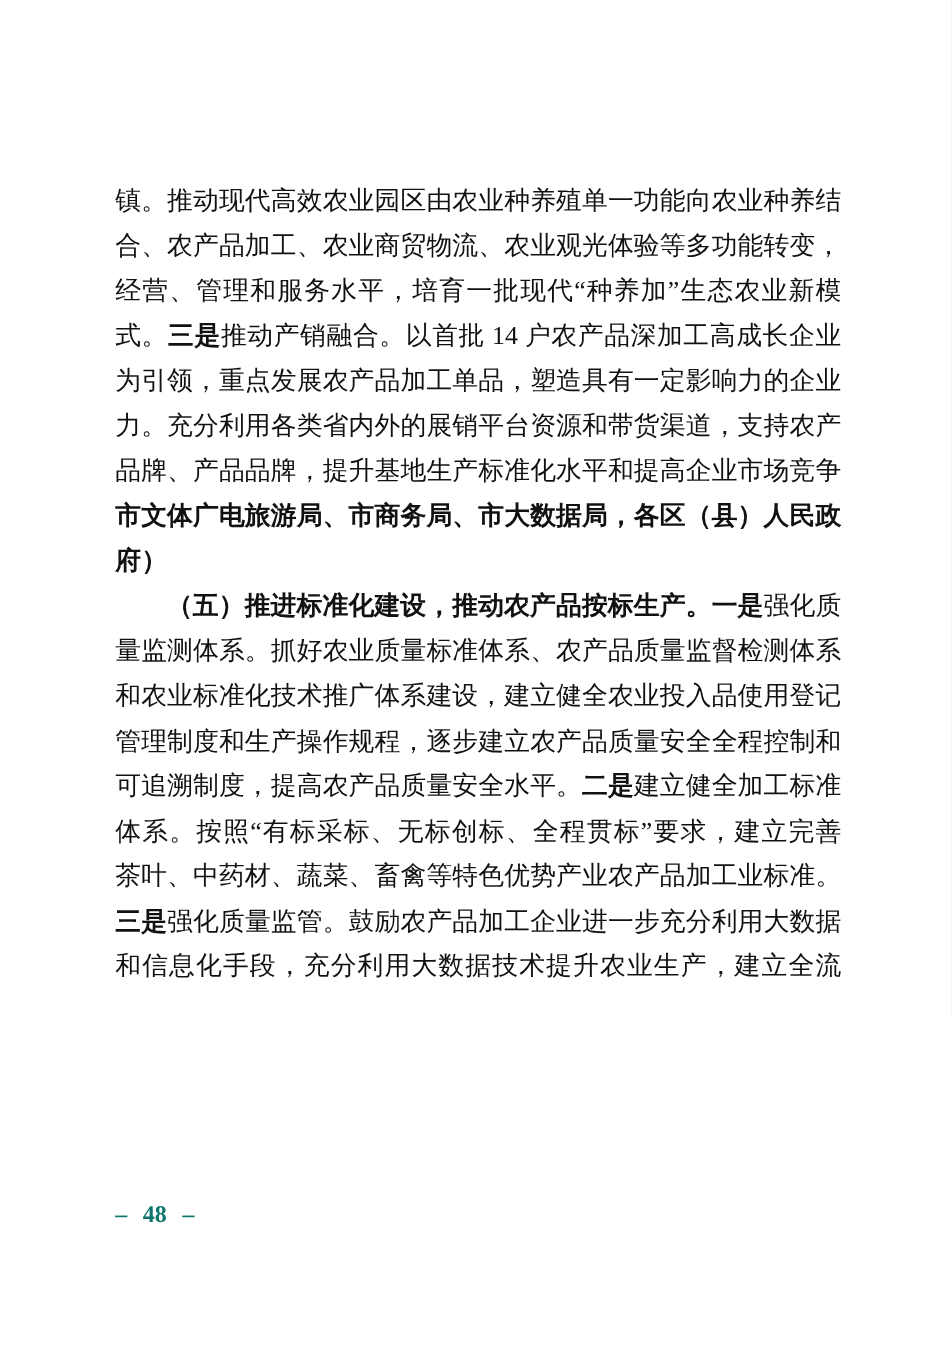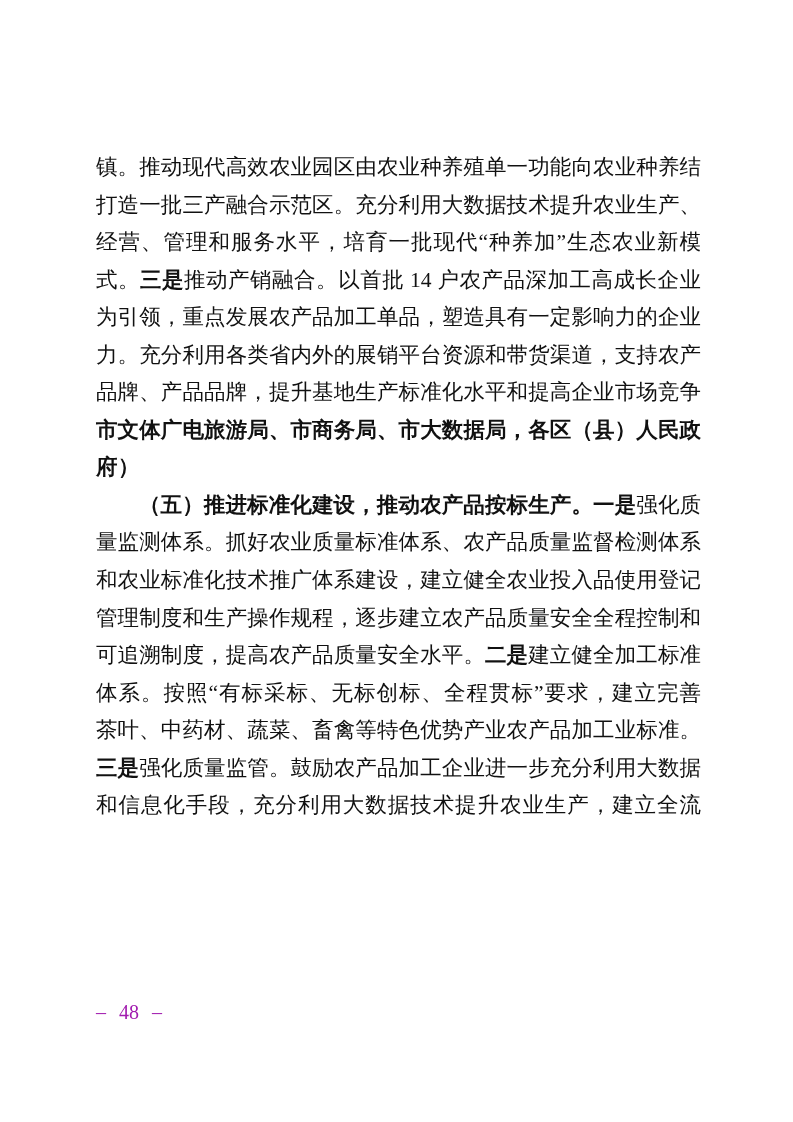--- a/index.html
+++ b/index.html
@@ -48,31 +48,32 @@
   .seg-hei {
     font-family: "Liberation Sans", "DejaVu Sans", sans-serif;
     font-weight: 700;
   }
   .page-number {
     position: absolute;
     left: 96px;
     top: 1001px;
     font-family: "Liberation Serif", "DejaVu Serif", serif;
     font-size: 20px;
-    color: #a21caf;
+    color: #0f766e;
     word-spacing: 8px;
+    font-weight: bold;
   }
 </style>
 </head>
 <body>
 
 <div class="page">
   <div class="text-block">
       <div class="line just"><span class="seg-body">镇。推动现代高效农业园区由农业种养殖单一功能向农业种养结</span></div>
-      <div class="line just"><span class="seg-body">打造一批三产融合示范区。充分利用大数据技术提升农业生产、</span></div>
+      <div class="line just"><span class="seg-body">合、农产品加工、农业商贸物流、农业观光体验等多功能转变，</span></div>
       <div class="line just"><span class="seg-body">经营、管理和服务水平，培育一批现代“种养加”生态农业新模</span></div>
       <div class="line just"><span class="seg-body">式。</span><span class="seg-hei">三是</span><span class="seg-body">推动产销融合。以首批 14 户农产品深加工高成长企业</span></div>
       <div class="line just"><span class="seg-body">为引领，重点发展农产品加工单品，塑造具有一定影响力的企业</span></div>
       <div class="line just"><span class="seg-body">力。充分利用各类省内外的展销平台资源和带货渠道，支持农产</span></div>
       <div class="line just"><span class="seg-body">品牌、产品品牌，提升基地生产标准化水平和提高企业市场竞争</span></div>
       <div class="line just"><span class="seg-hei">市文体广电旅游局、市商务局、市大数据局，各区（县）人民政</span></div>
       <div class="line"><span class="seg-hei">府）</span></div>
       <div class="line just ind"><span class="seg-hei">（五）推进标准化建设，推动农产品按标生产。</span><span class="seg-hei">一是</span><span class="seg-body">强化质</span></div>
       <div class="line just"><span class="seg-body">量监测体系。抓好农业质量标准体系、农产品质量监督检测体系</span></div>
       <div class="line just"><span class="seg-body">和农业标准化技术推广体系建设，建立健全农业投入品使用登记</span></div>

